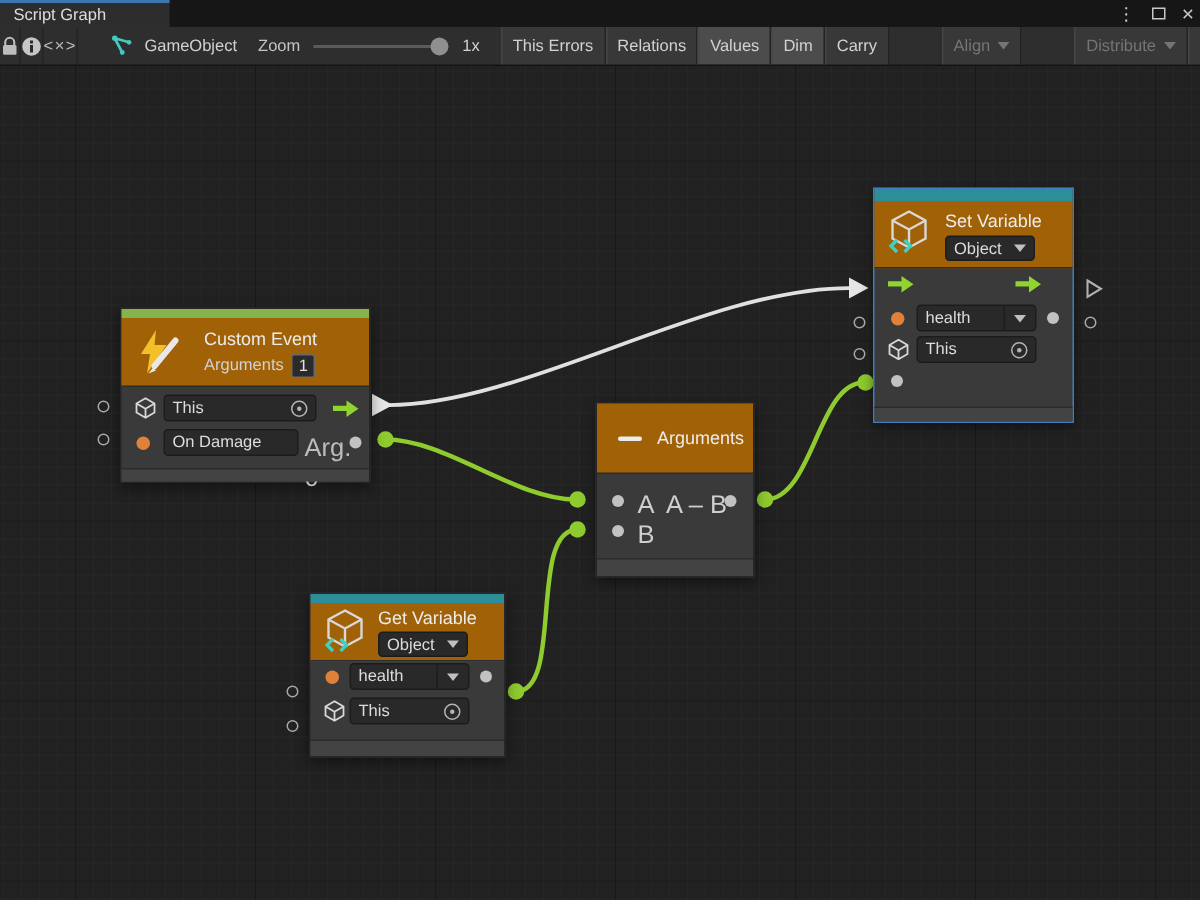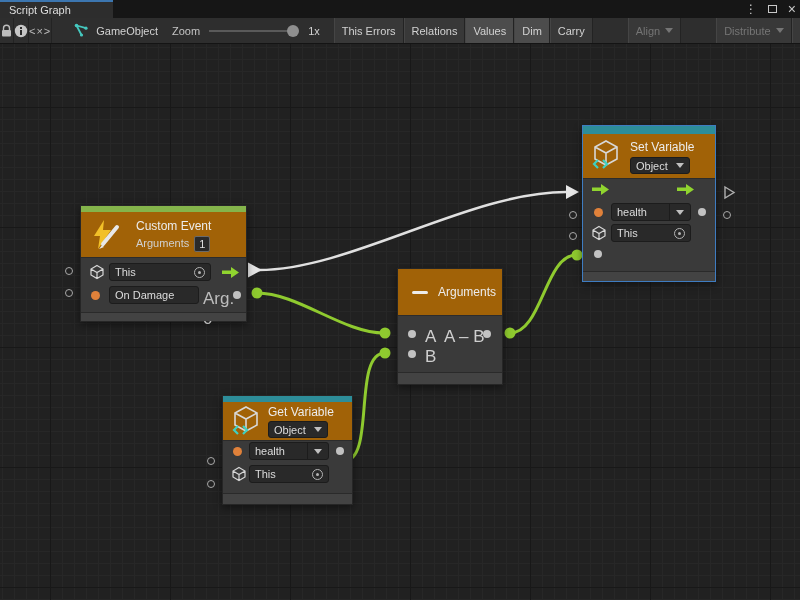--- a/index.html
+++ b/index.html
@@ -212,21 +212,21 @@
         <span class="dot gray" style="left:10px; top:14px;"></span>
         <span class="port-label" style="left:27px; top:11px;">A</span>
         <span class="port-label" style="left:46px; top:11px;">A – B</span>
         <span class="dot gray" style="left:85px; top:14px;"></span>
         <span class="dot gray" style="left:10px; top:34px;"></span>
         <span class="port-label" style="left:27px; top:31px;">B</span>
       </div>
       <div class="node-footer" style="height:12px;"></div>
     </div>
 
-    <div class="node" style="left:222px; top:351px; width:131px; height:110px;">
+    <div class="node" style="left:206px; top:351px; width:131px; height:110px;">
       <div class="accent-bar" style="height:6px; background:#2d8d99;"></div>
       <div class="node-header" style="height:39px;">
         <svg width="30" height="32" viewBox="0 0 30 32" style="position:absolute; left:8px; top:3px;">
           <path d="M15 2 L26 8 V20 L15 26 L4 20 V8 Z M4 8 L15 14 L26 8 M15 14 V26" fill="none" stroke="#d8d8d8" stroke-width="1.6"></path>
           <path d="M8 22 L4 26 L8 30 M13 22 L17 26 L13 30" fill="none" stroke="#3fd0c2" stroke-width="2.2" transform="translate(-1,-1)"></path>
         </svg>
         <div class="node-title" style="position:absolute; left:45px; top:3px;">Get Variable</div>
         <div class="field" style="left:45px; top:19px; width:60px; height:17px;">
           <span>Object</span>
           <span class="spacer"></span>

